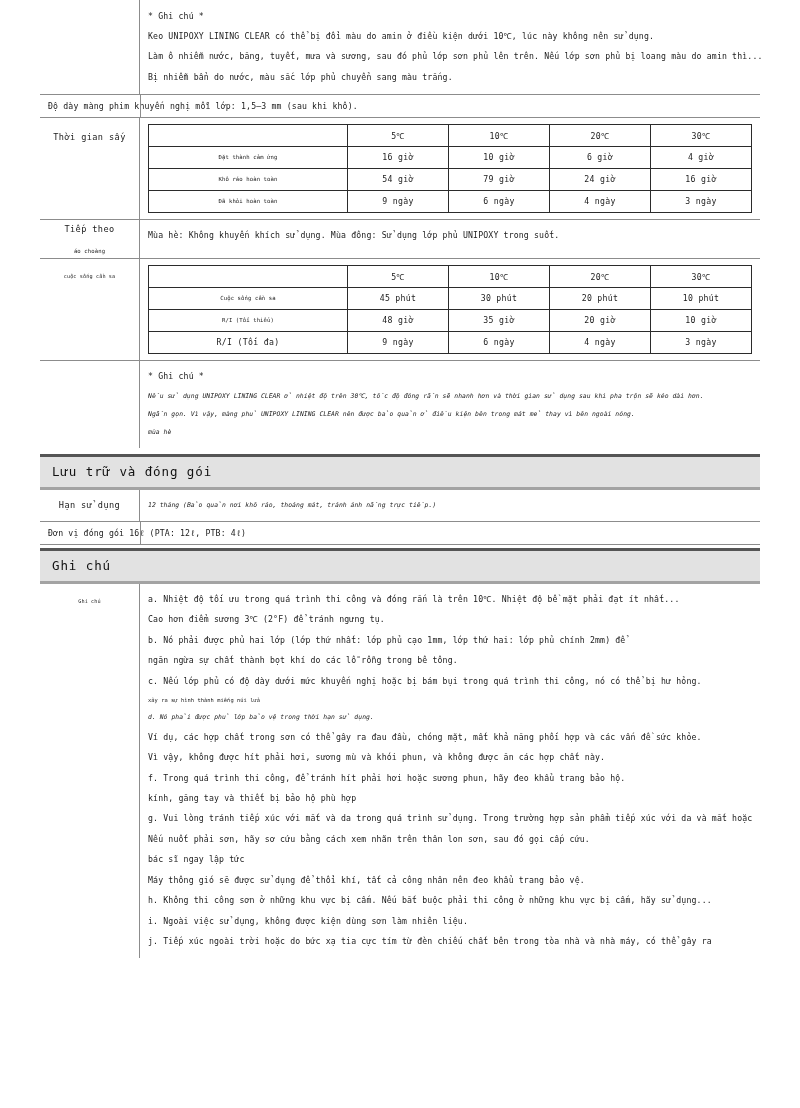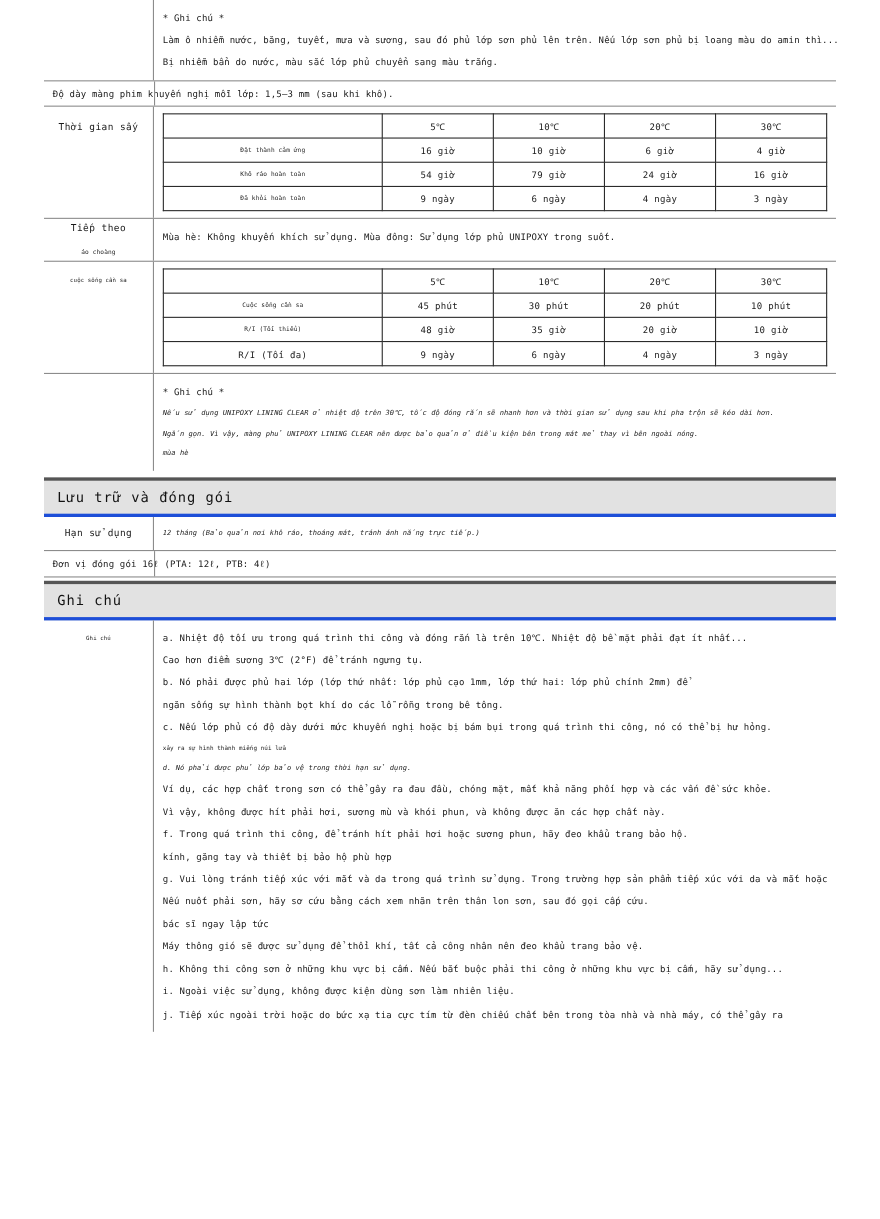--- a/index.html
+++ b/index.html
@@ -115,38 +115,39 @@
     font-size: 8.2px;
     letter-spacing: .3px;
   }
   table.dt td.blank { border-color: #2b2b2b; }
   table.dt col.c0 { width: 33%; }
 
   
   .sectionbar {
     background: #e2e2e2;
     border-top: 3px solid #555;
-    border-bottom: 3px solid #1d4ed8;
+    border-bottom: 3px solid #a3a3a3;
     padding: 7px 0 8px 12px;
     font-size: 12.5px;
     letter-spacing: .9px;
     color: #111;
   }
   .spacer-6 { height: 6px; }
   .spacer-3 { height: 3px; }
 </style>
 </head>
 <body>
 
 <div class="page">
 
   <div class="row">
     <div class="lbl"></div>
     <div class="content">
       <div class="para">* Ghi chú *</div>
+      <div class="para">Keo UNIPOXY LINING CLEAR có thể bị đổi màu do amin ở điều kiện dưới 10℃, lúc này không nên sử dụng.</div>
       <div class="para">Làm ô nhiễm nước, băng, tuyết, mưa và sương, sau đó phủ lớp sơn phủ lên trên. Nếu lớp sơn phủ bị loang màu do amin thì...</div>
       <div class="para">Bị nhiễm bẩn do nước, màu sắc lớp phủ chuyển sang màu trắng.</div>
     </div>
   </div>
 
   <div class="fullrow">
     <span class="divider-tick"></span>
     <span>Độ dày màng phim khuyến nghị mỗi lớp: 1,5–3 mm (sau khi khô).</span>
   </div>
 
@@ -287,21 +288,21 @@
   <div class="sectionbar">Ghi chú</div>
 
   <div class="row no-rule">
     <div class="lbl topalign">
       <div class="lbl-tiny">Ghi chú</div>
     </div>
     <div class="content">
       <div class="para">a. Nhiệt độ tối ưu trong quá trình thi công và đóng rắn là trên 10℃. Nhiệt độ bề mặt phải đạt ít nhất...</div>
       <div class="para">Cao hơn điểm sương 3℃ (2°F) để tránh ngưng tụ.</div>
       <div class="para">b. Nó phải được phủ hai lớp (lớp thứ nhất: lớp phủ cạo 1mm, lớp thứ hai: lớp phủ chính 2mm) để</div>
-      <div class="para">ngăn sống sự hình thành bọt khí do các lỗ rỗng trong bê tông.</div>
+      <div class="para">ngăn ngừa sự chất thành bọt khí do các lỗ rỗng trong bê tông.</div>
       <div class="para">c. Nếu lớp phủ có độ dày dưới mức khuyến nghị hoặc bị bám bụi trong quá trình thi công, nó có thể bị hư hỏng.</div>
       <div class="para xsmall">xảy ra sự hình thành miếng núi lửa</div>
       <div class="para small">d. Nó phải được phủ lớp bảo vệ trong thời hạn sử dụng.</div>
       <div class="para">Ví dụ, các hợp chất trong sơn có thể gây ra đau đầu, chóng mặt, mất khả năng phối hợp và các vấn đề sức khỏe.</div>
       <div class="para">Vì vậy, không được hít phải hơi, sương mù và khói phun, và không được ăn các hợp chất này.</div>
       <div class="para">f. Trong quá trình thi công, để tránh hít phải hơi hoặc sương phun, hãy đeo khẩu trang bảo hộ.</div>
       <div class="para">kính, găng tay và thiết bị bảo hộ phù hợp</div>
       <div class="para">g. Vui lòng tránh tiếp xúc với mắt và da trong quá trình sử dụng. Trong trường hợp sản phẩm tiếp xúc với da và mắt hoặc</div>
       <div class="para">Nếu nuốt phải sơn, hãy sơ cứu bằng cách xem nhãn trên thân lon sơn, sau đó gọi cấp cứu.</div>
       <div class="para">bác sĩ ngay lập tức</div>

